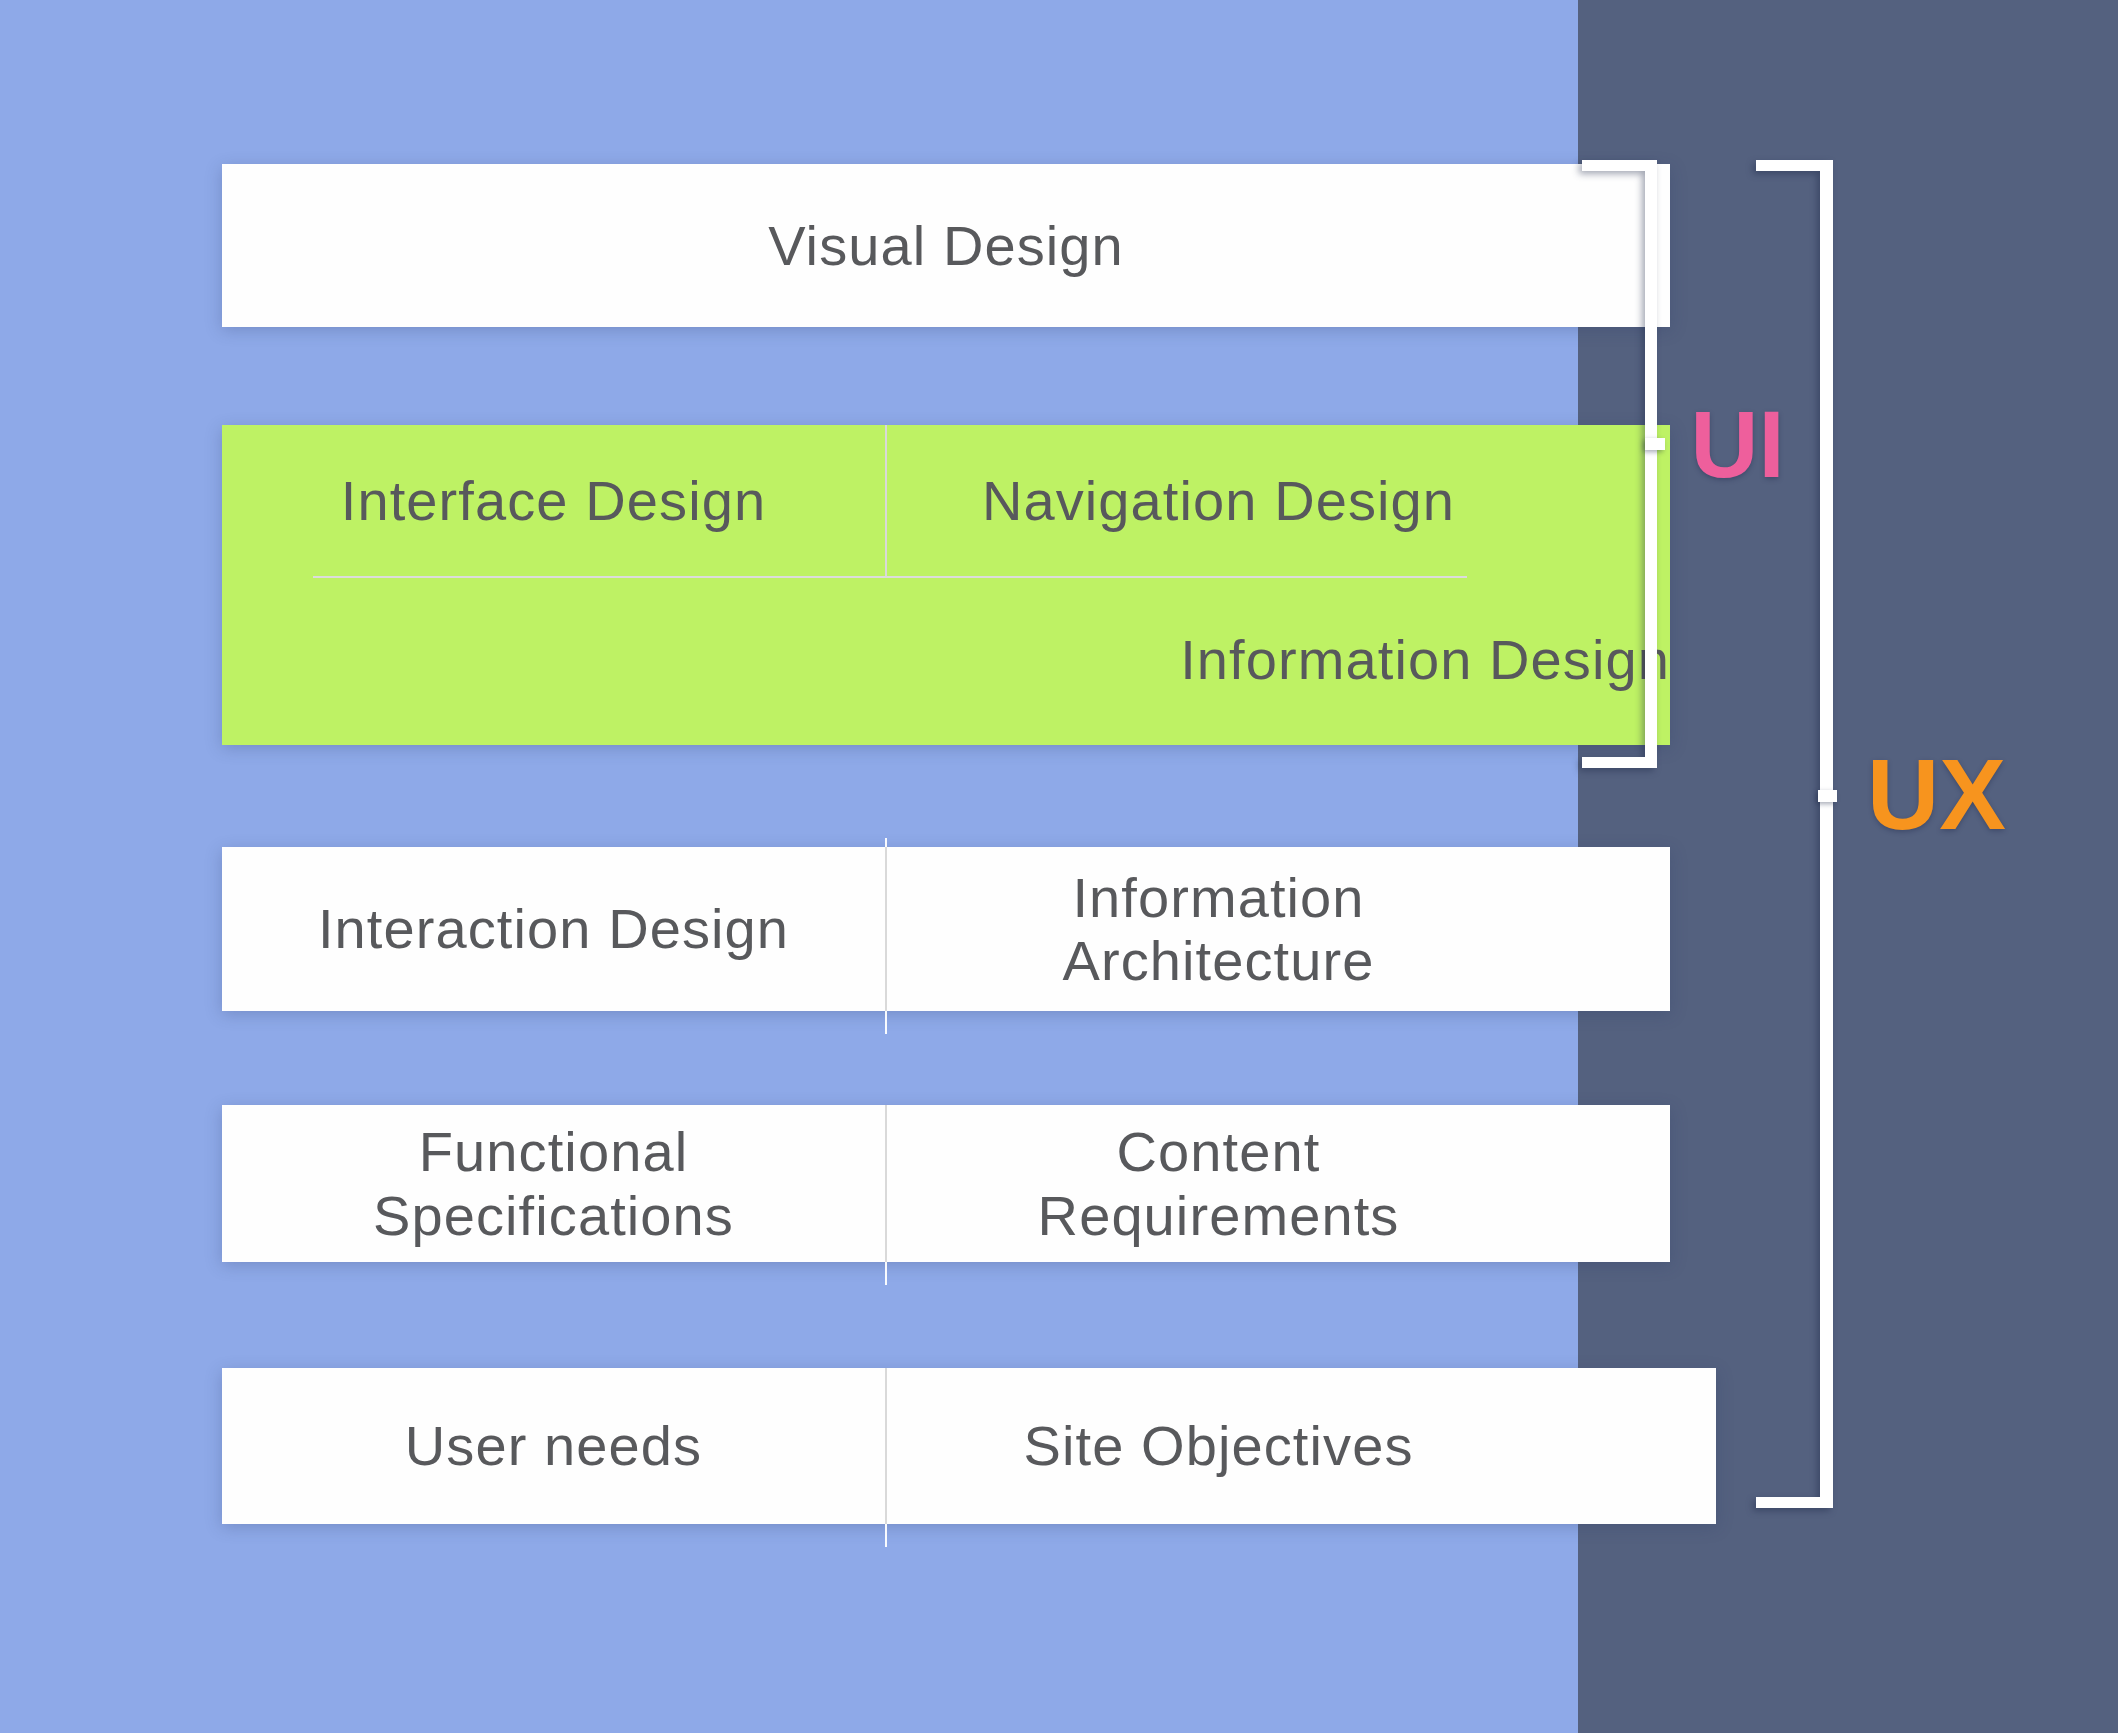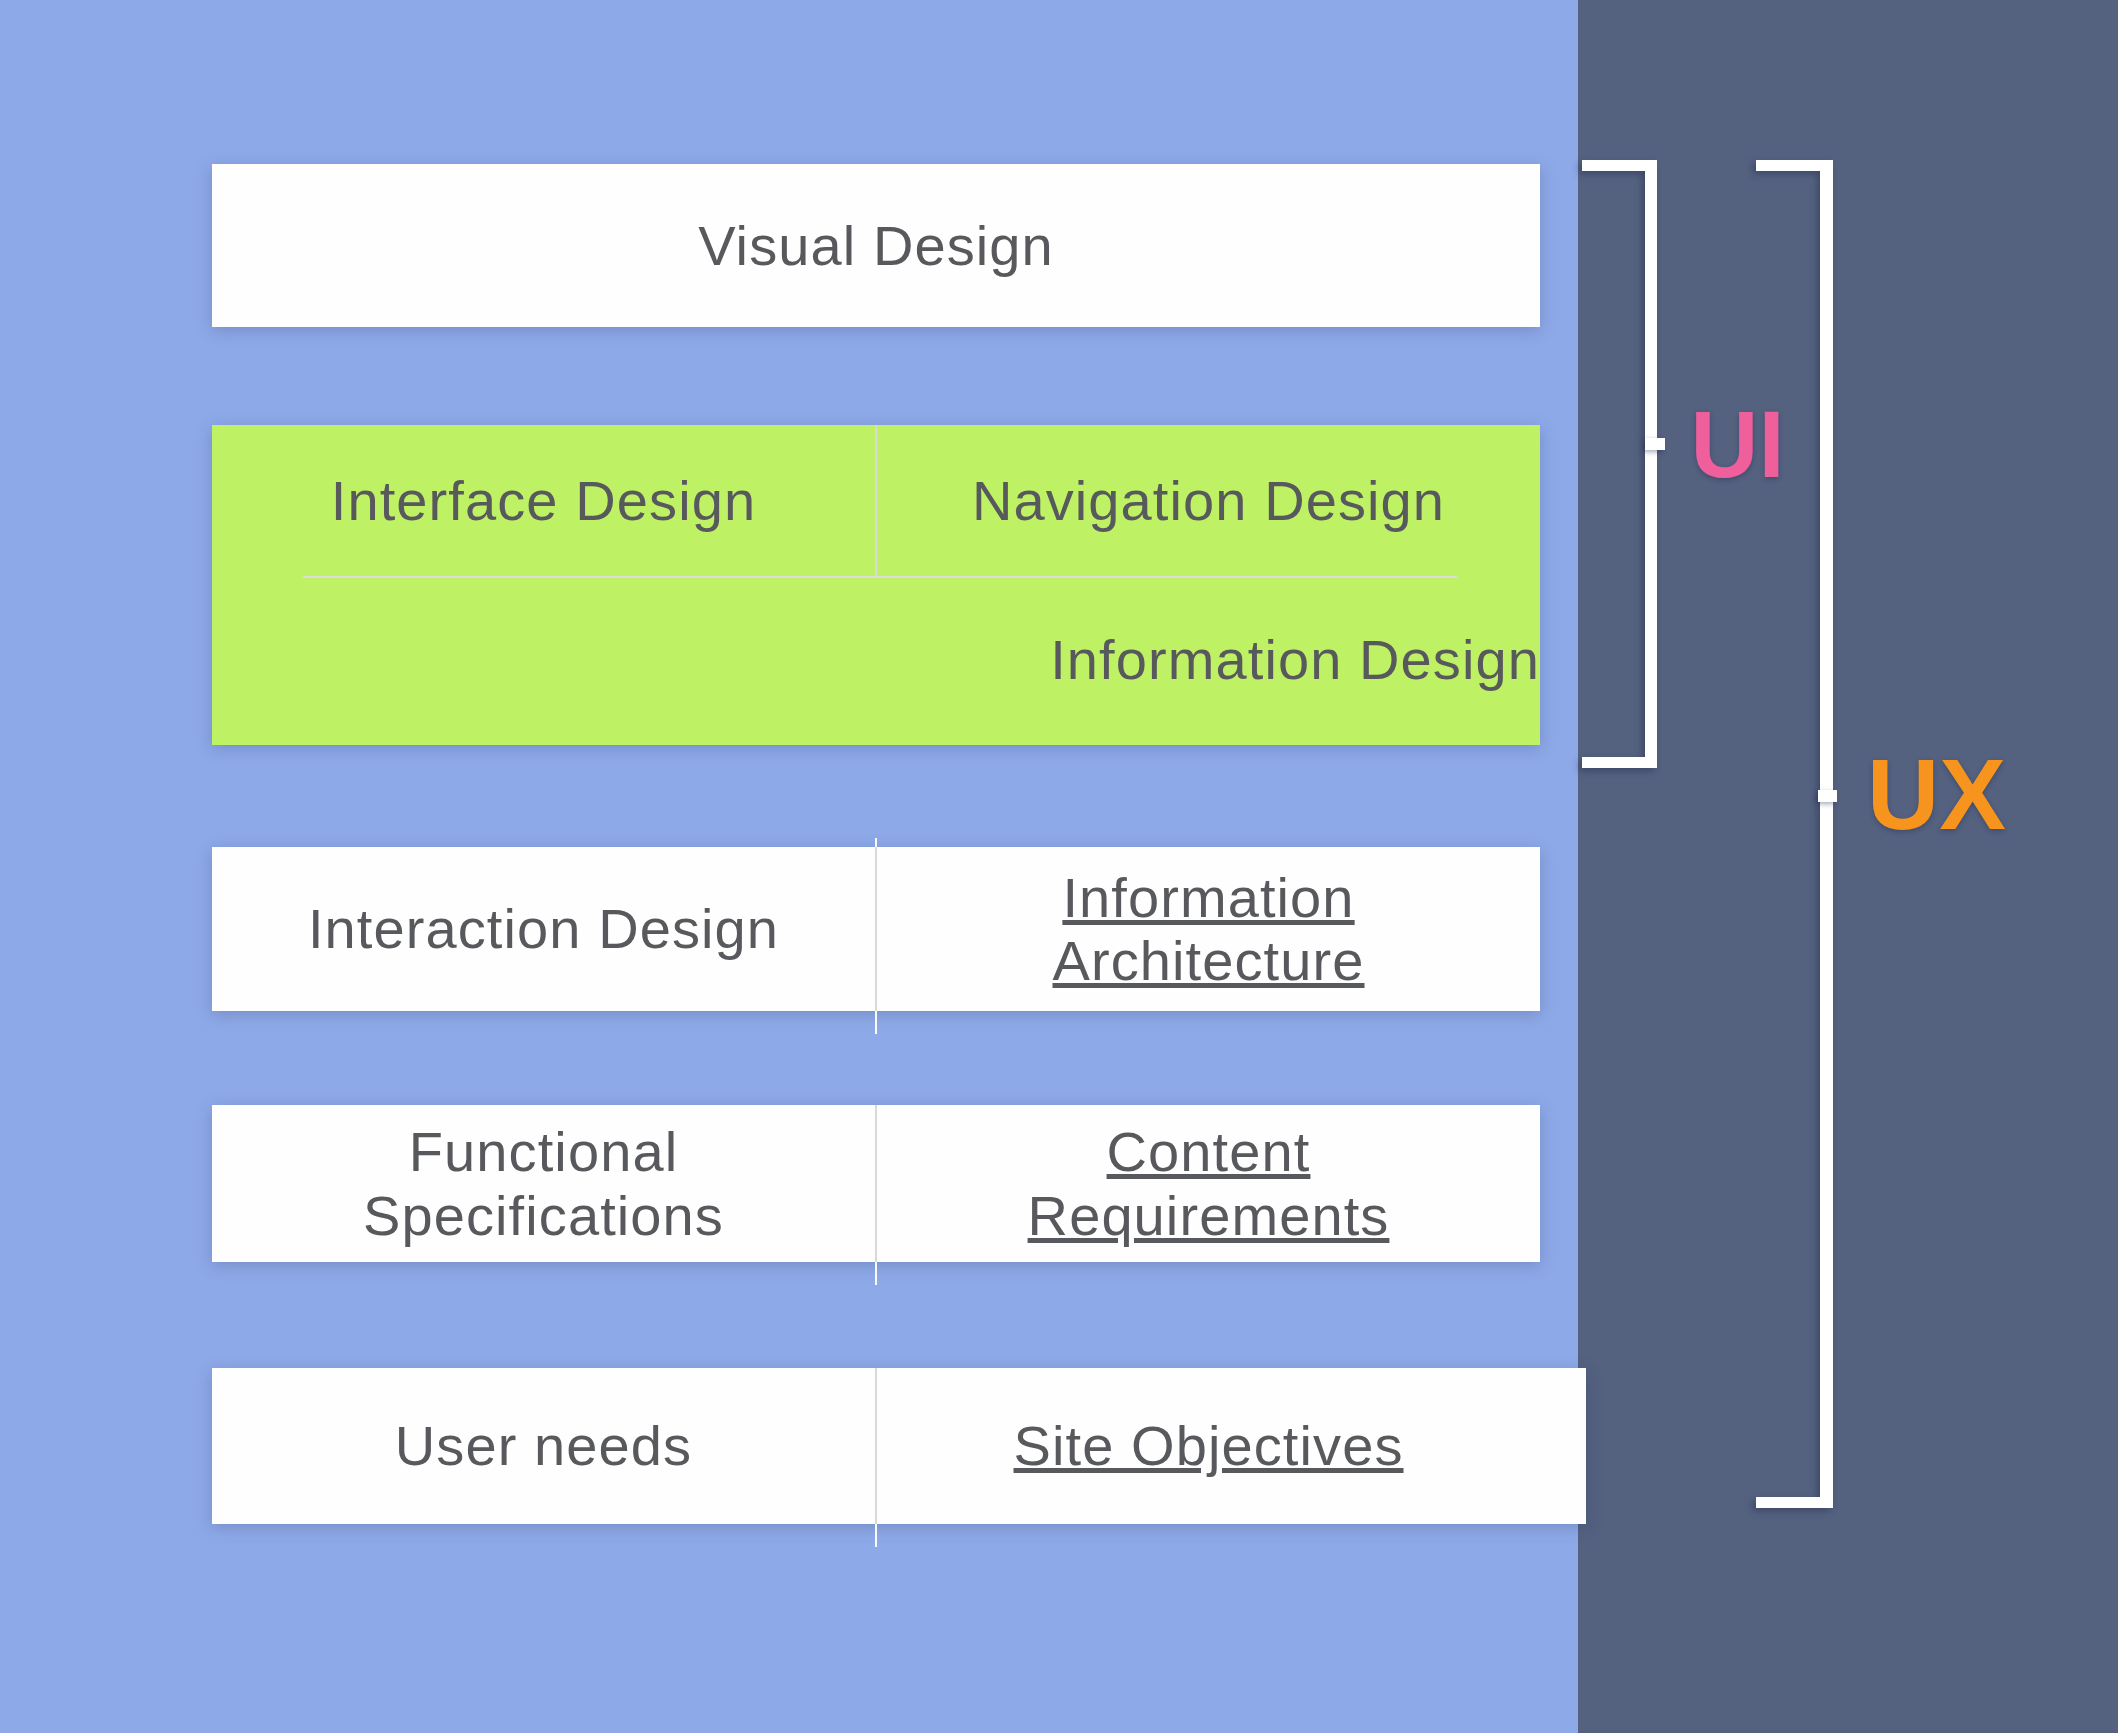--- a/index.html
+++ b/index.html
@@ -9,22 +9,22 @@
     height: 1733px;
     overflow: hidden;
     font-family: "Liberation Sans", "DejaVu Sans", sans-serif;
   }
   .panel { position: absolute; top: 0; height: 1733px; }
   .panel-left  { left: 0;      width: 1578px; }
   .panel-right { left: 1578px; width: 540px;  }
 
   .box {
     position: absolute;
-    left: 212px;
-    width: 1328px;
+    left: 222px;
+    width: 1448px;
     background: #FEFEFE;
     box-shadow: 0 4.4px 15.4px rgba(40, 55, 100, 0.25);
   }
   .box1 { top: 164px;  height: 163px; }
   .box2 { top: 425px;  height: 320px; }
   .box3 { top: 847px; height: 164px; }
   .box4 { top: 1105px; height: 157px; }
   .box5 { top: 1368px; height: 156px; }
 
   .label {
@@ -38,21 +38,21 @@
   .wrap2  { max-width: 524px; }
 
   .cell {
     position: absolute;
     display: flex;
     align-items: center;
     justify-content: center;
   }
   .cell-full { left: 0; top: 0; width: 100%; height: 100%; }
   .half-left  { left: 0;      top: 0; width: 663px; height: 100%; }
-  .half-right { left: 665px; top: 0; width: 663px; height: 100%; text-decoration: underline; }
+  .half-right { left: 665px; top: 0; width: 663px; height: 100%; }
 
   
   .b2-topleft  { left: 0;      top: 0; width: 663px; height: 151px; }
   .b2-topright { left: 665px; top: 0; width: 663px; height: 151px; border-radius: 25px; }
   .b2-bottom   { left: 0; top: 153px; width: 100%; height: 164px; justify-content: flex-end; }
   .b2-vdiv { position: absolute; left: 663px; top: 0; width: 1.7px; height: 151px; }
   .b2-hdiv { position: absolute; left: 91px; top: 151px; width: 1154px; height: 1.7px; }
 
   .vdiv-full { position: absolute; left: 663px; top: 0; bottom: 0; width: 1.7px; }
   .stub {

